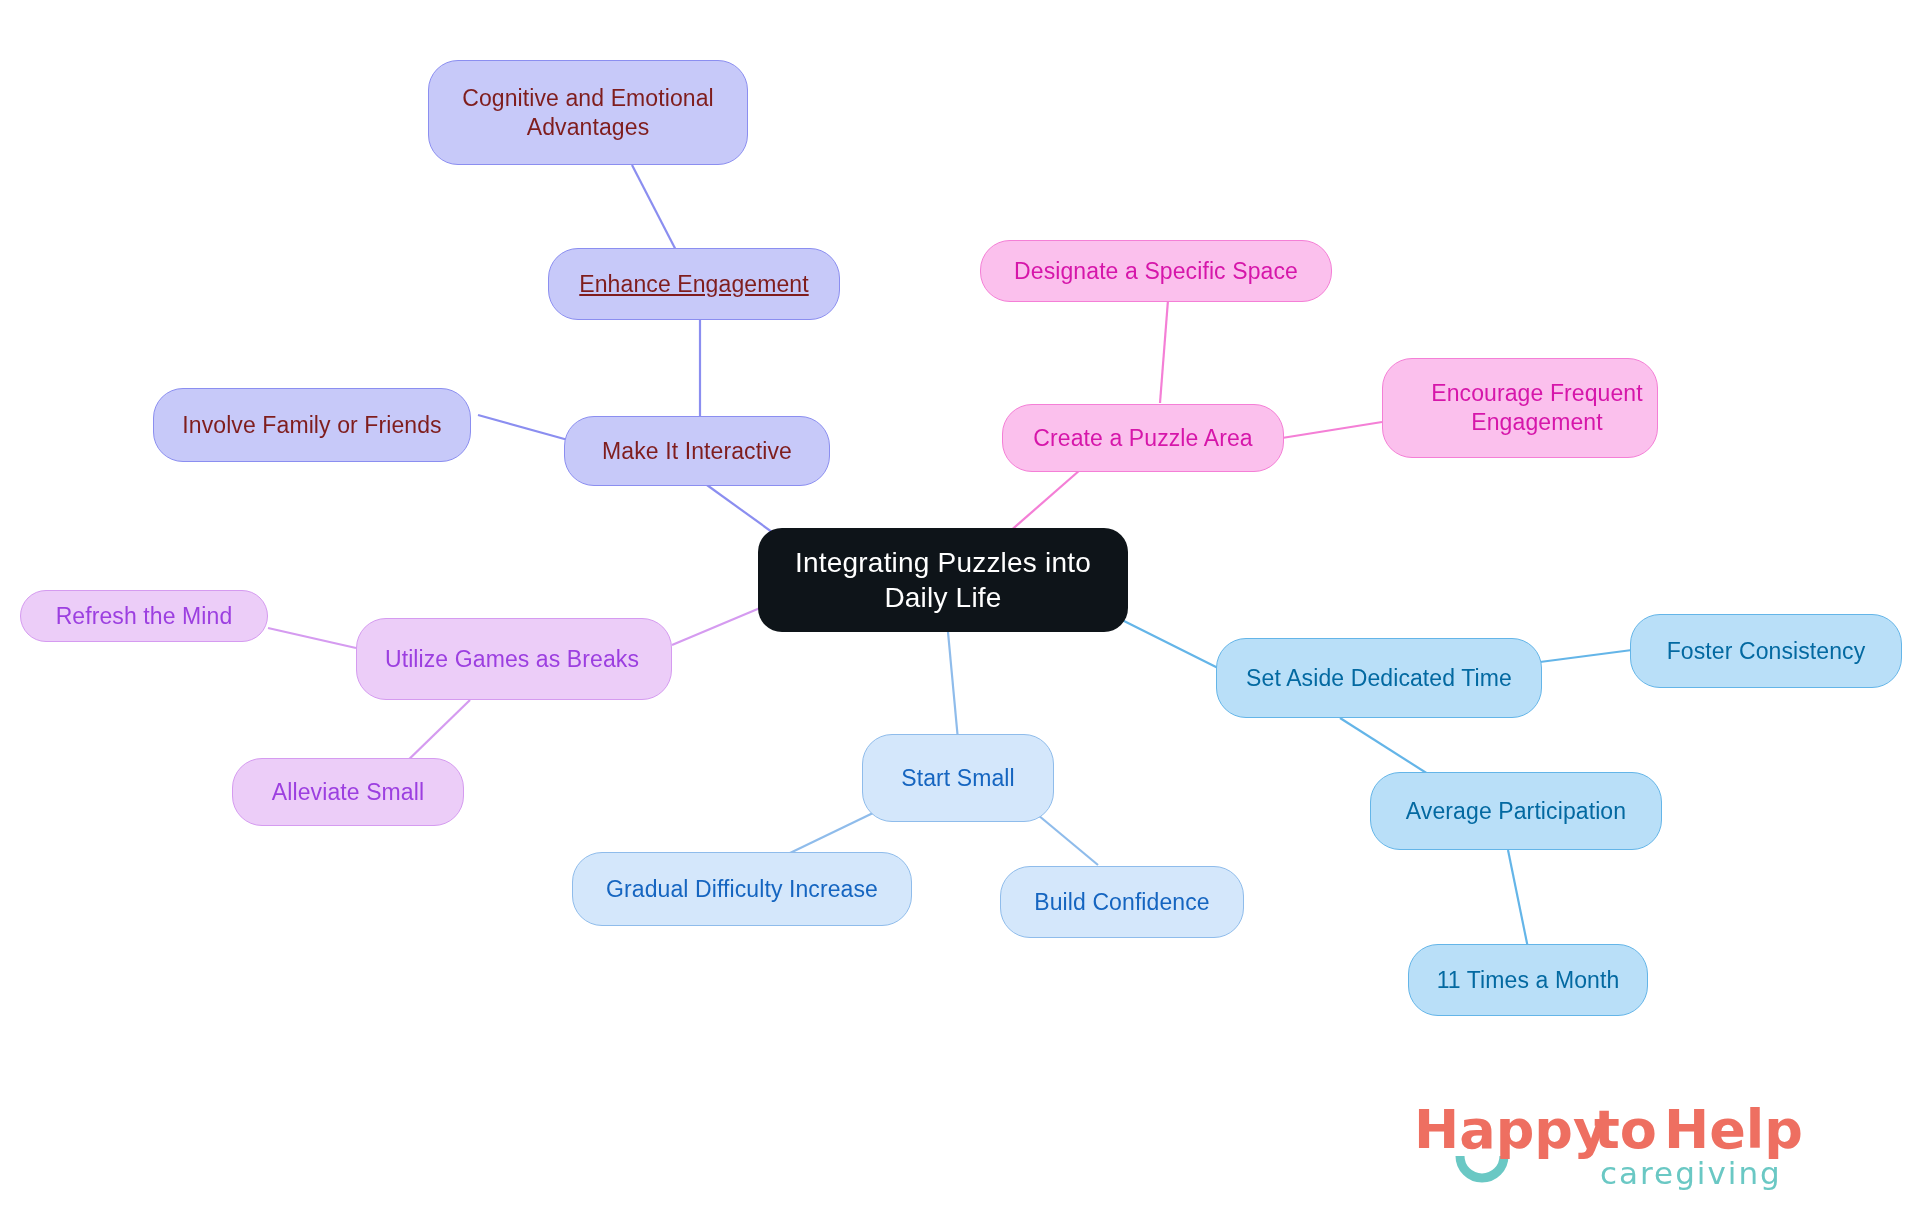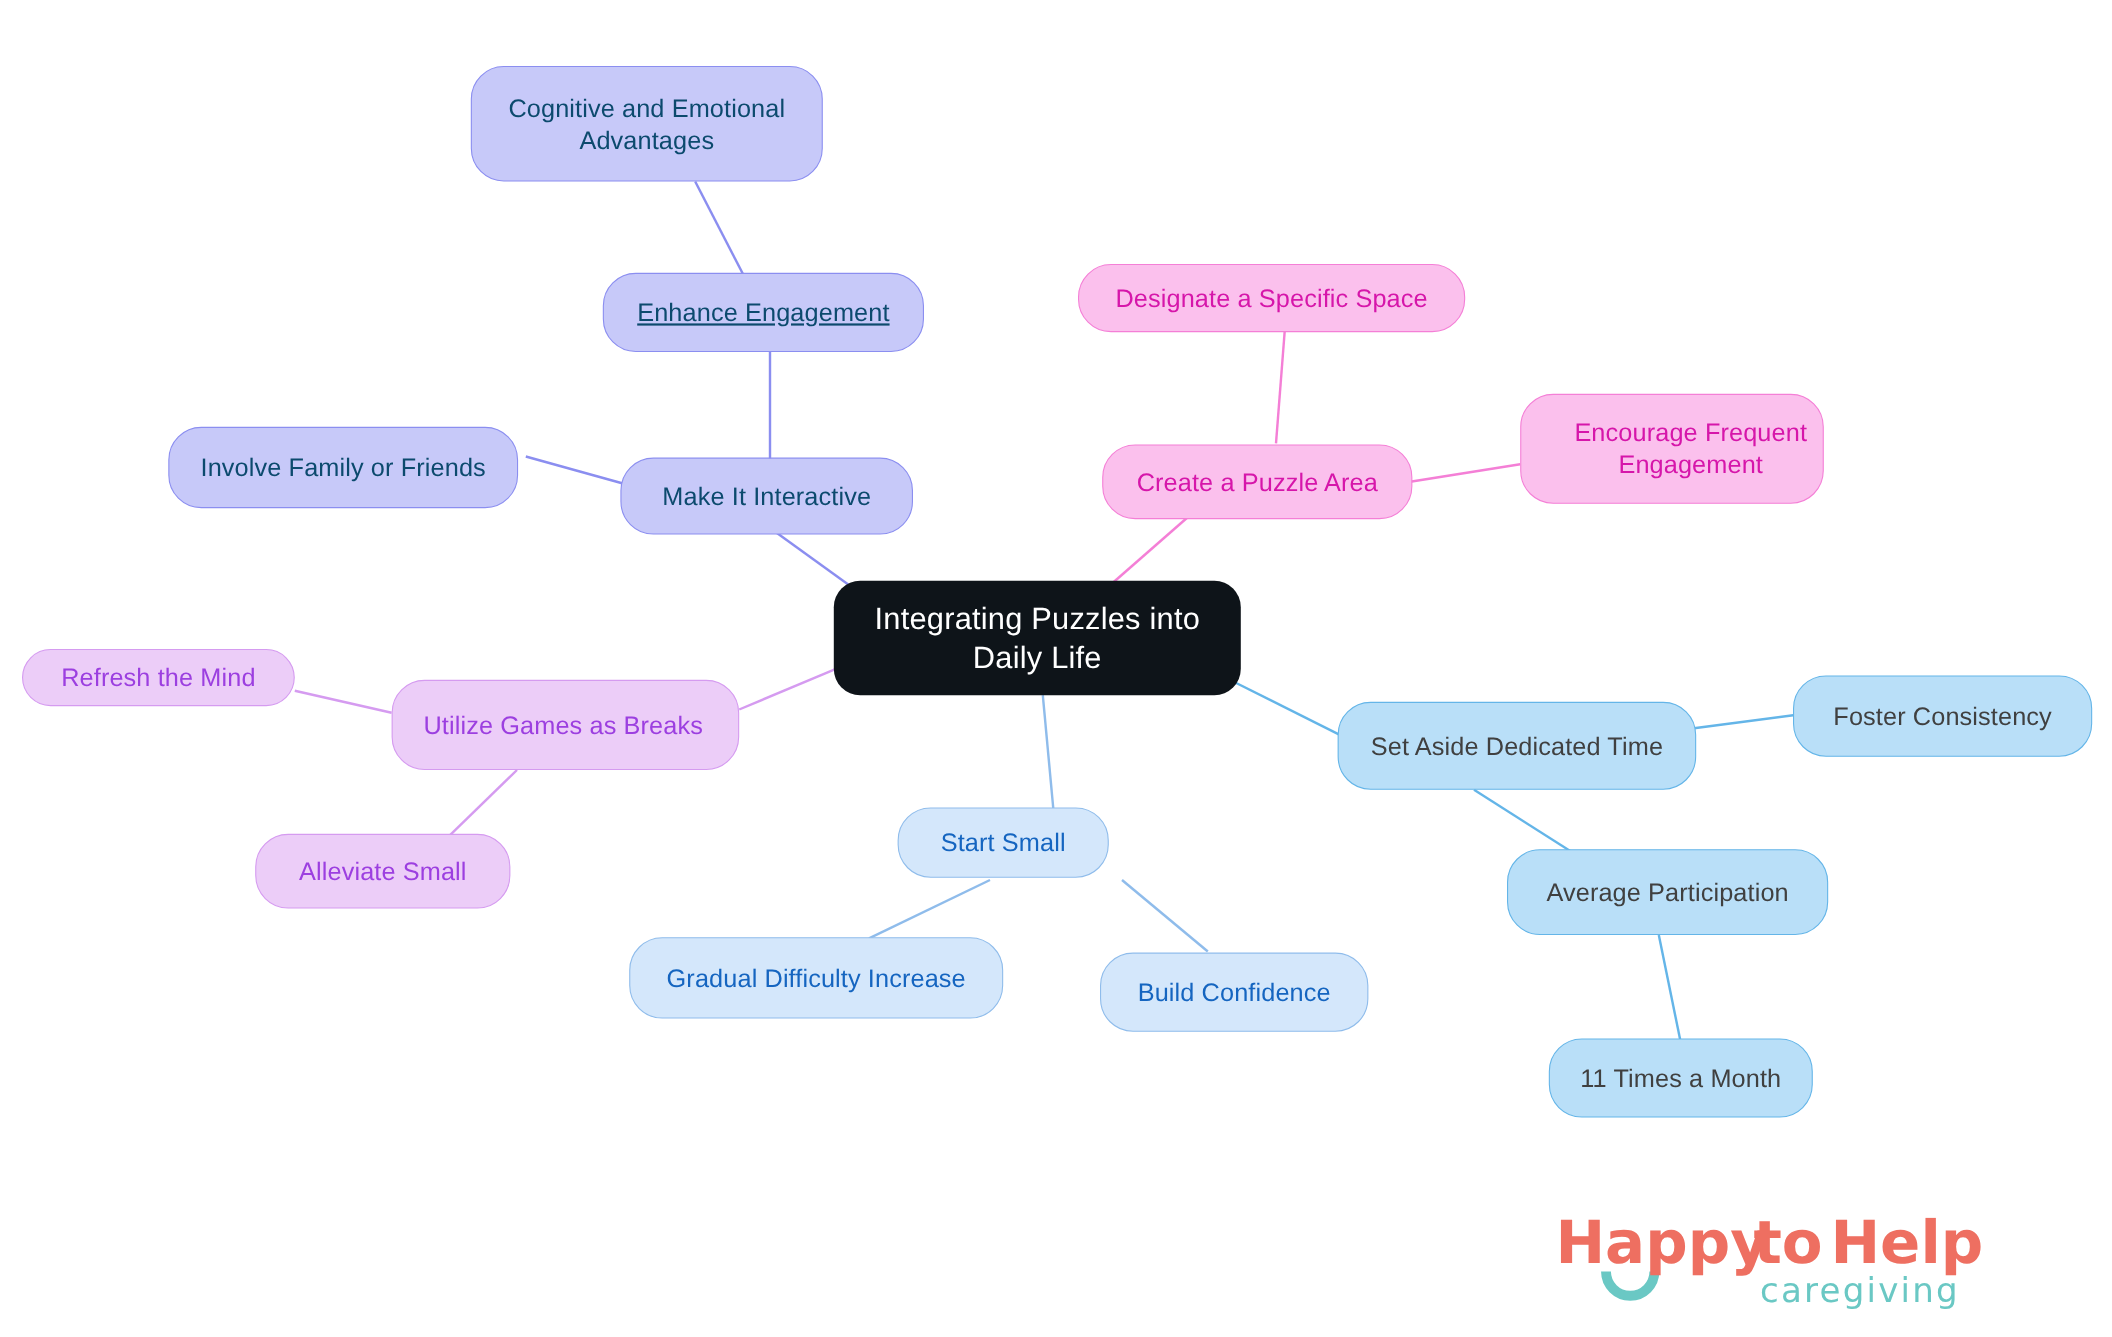--- a/index.html
+++ b/index.html
@@ -43,39 +43,39 @@
     border-radius: 24px;
     border-width: 0;
     color: #ffffff;
     background: #0e1419;
     font-size: 28px;
     letter-spacing: 0.2px;
   }
   .node-periwinkle {
     background: #c7c9f9;
     border-color: #8b8ef0;
-    color: #0c4a6e;
+    color: #7f1d1d;
     font-size: 23px;
   }
   .node-pink {
     background: #fbc0ed;
     border-color: #f47fd6;
     color: #d616aa;
     font-size: 23px;
   }
   .node-orchid {
     background: #eccdf8;
     border-color: #d59bf0;
     color: #9c3fe0;
     font-size: 23px;
   }
   .node-skyblue {
     background: #b9dff8;
     border-color: #64b5e8;
-    color: #404040;
+    color: #0369a1;
     font-size: 23px;
   }
   .node-lightblue {
     background: #d4e7fb;
     border-color: #8fbceb;
     color: #1565c0;
     font-size: 23px;
   }
   #logo {
     position: absolute;
@@ -132,21 +132,21 @@
   <div class="node node-pink" style="left:1002px; top:404px; width:282px; height:68px;">Create a Puzzle Area</div>
 
   <div class="node node-skyblue" style="left:1216px; top:638px; width:326px; height:80px;">Set Aside Dedicated Time</div>
 
   <div class="node node-skyblue" style="left:1630px; top:614px; width:272px; height:74px;">Foster Consistency</div>
 
   <div class="node node-skyblue" style="left:1370px; top:772px; width:292px; height:78px;">Average Participation</div>
 
   <div class="node node-skyblue" style="left:1408px; top:944px; width:240px; height:72px;">11 Times a Month</div>
 
-  <div class="node node-lightblue" style="left:816px; top:734px; width:192px; height:64px;">Start Small</div>
+  <div class="node node-lightblue" style="left:862px; top:734px; width:192px; height:88px;">Start Small</div>
 
   <div class="node node-lightblue" style="left:572px; top:852px; width:340px; height:74px;">Gradual Difficulty Increase</div>
 
   <div class="node node-lightblue" style="left:1000px; top:866px; width:244px; height:72px;">Build Confidence</div>
 
   <div class="node node-orchid" style="left:20px; top:590px; width:248px; height:52px;">Refresh the Mind</div>
 
   <div class="node node-orchid" style="left:356px; top:618px; width:316px; height:82px;padding-left:10px;">Utilize Games as Breaks</div>
 
   <div class="node node-orchid" style="left:232px; top:758px; width:232px; height:68px;">Alleviate Small</div>

